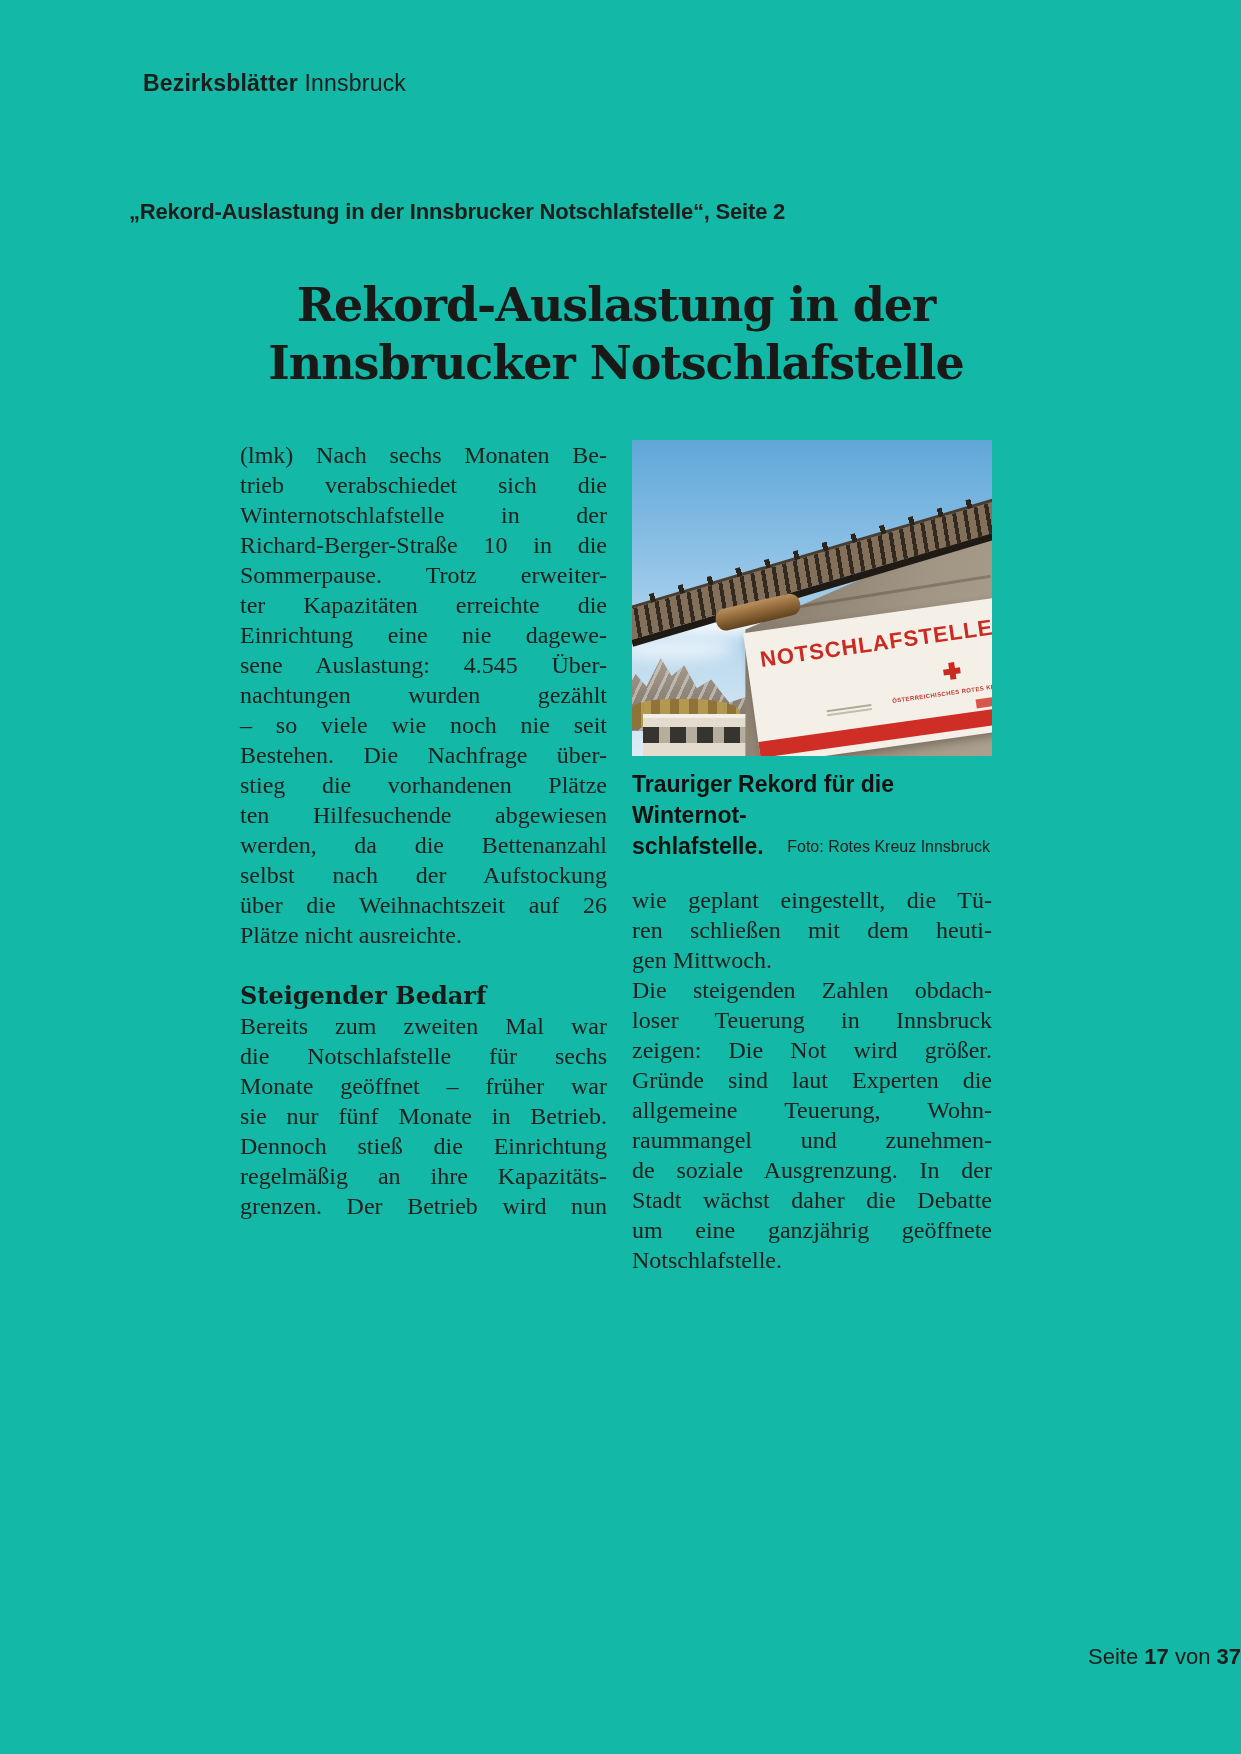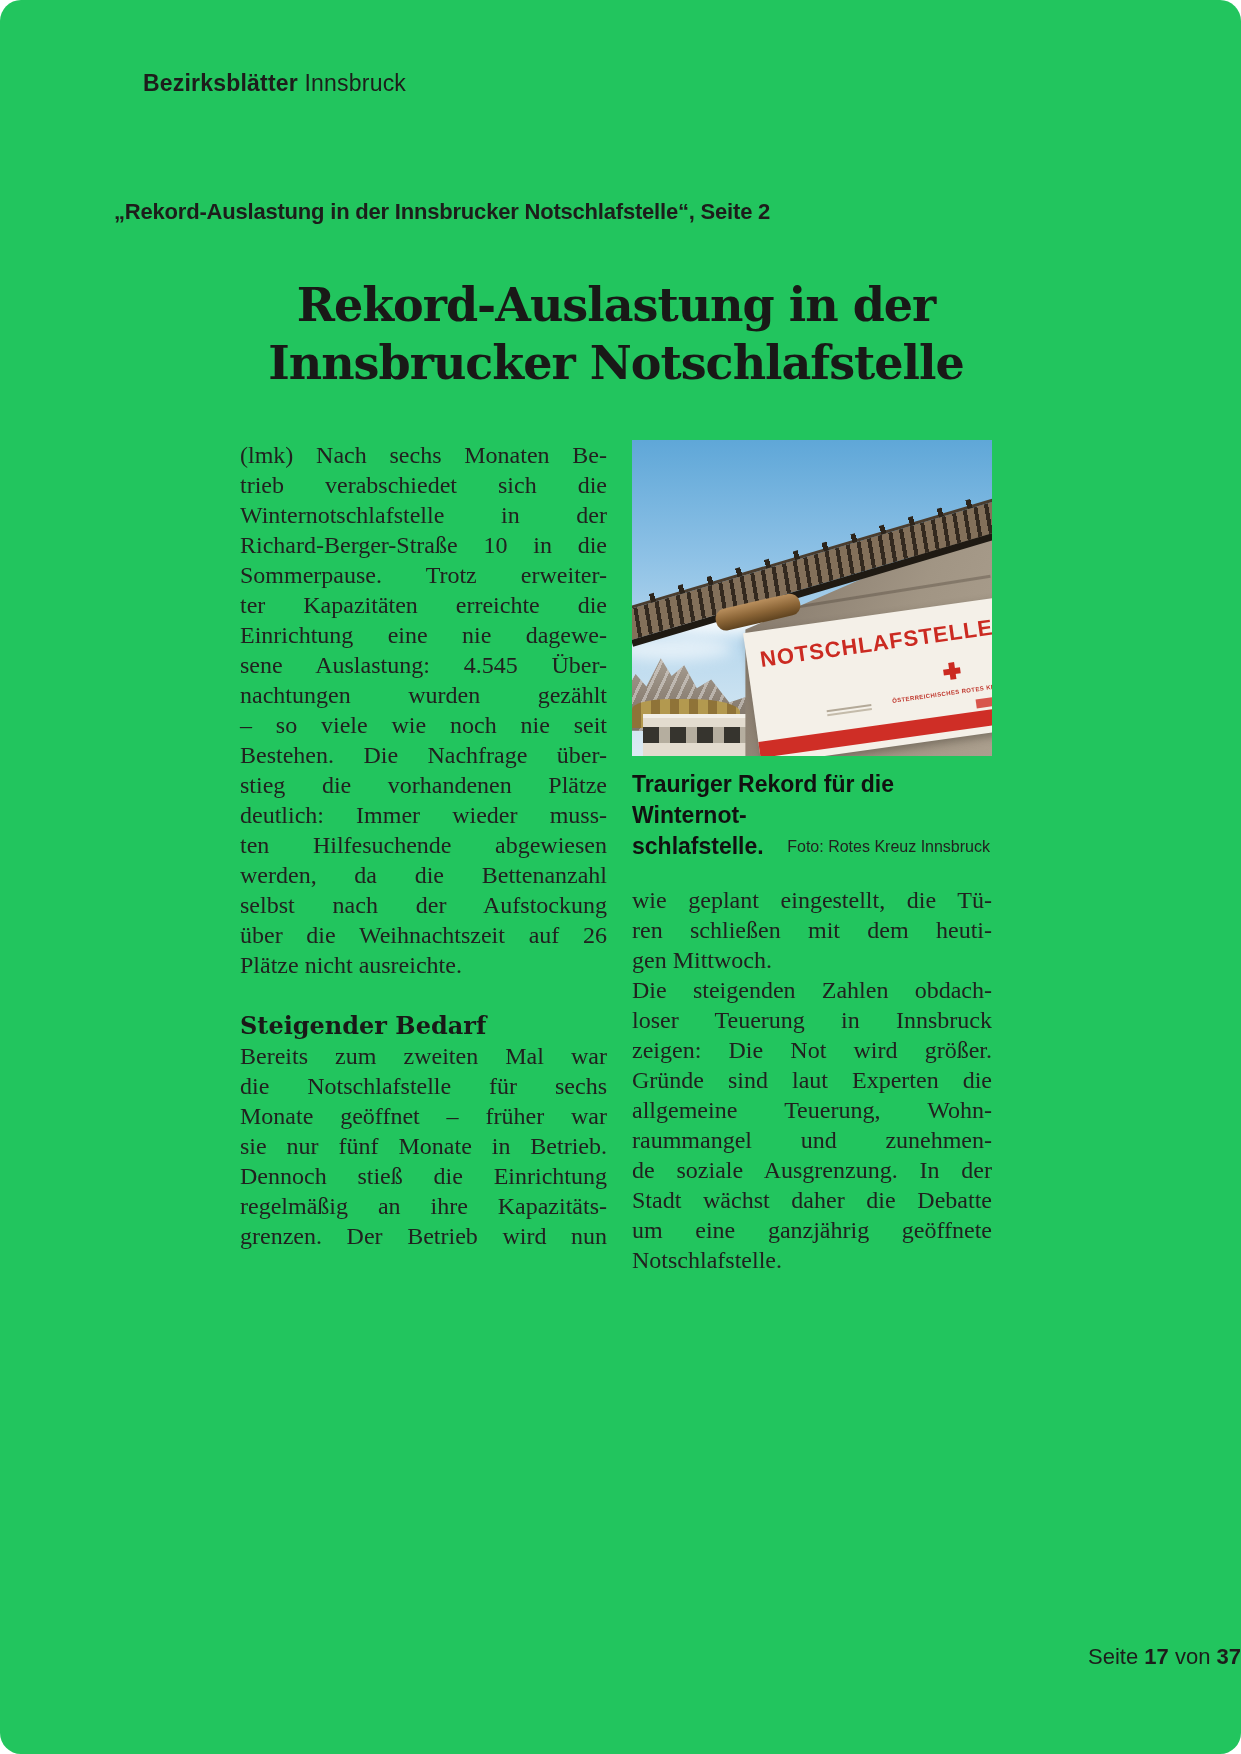--- a/index.html
+++ b/index.html
@@ -1,26 +1,26 @@
 <!DOCTYPE html>
 <html><head>
 <meta charset="utf-8">
 <style>
   html,body { margin:0; padding:0; background:#ffffff; }
   .page {
-    position:relative; width:1241px; height:1754px; background:#22c55e;
-    font-family:"Liberation Sans", sans-serif; color:#1d1d1b; overflow:hidden;border-radius:21px;
+    position:relative; width:1241px; height:1754px; background:#14b8a6;
+    font-family:"Liberation Sans", sans-serif; color:#1d1d1b; overflow:hidden;
   }
 
   
   .masthead { position:absolute; left:143px; top:70px; font-size:23px; letter-spacing:.2px; }
   .masthead .mb { font-weight:bold; }
 
   
-  .refline { position:absolute; left:114px; top:199px; font-size:22px; font-weight:bold; letter-spacing:-.2px; }
+  .refline { position:absolute; left:129px; top:199px; font-size:22px; font-weight:bold; letter-spacing:-.2px; }
 
   
   .article { position:absolute; left:240px; top:276px; width:752px; }
   .headline { font-family:"DejaVu Serif", serif; font-weight:bold; font-size:46px; line-height:58px; color:#191917; letter-spacing:-1px;text-align:center; }
   .cols { display:flex; margin-top:48px; }
   .col-left  { width:367px; }
   .col-right { width:360px; margin-left:25px; }
 
   .body-text { font-family:"Liberation Serif", serif; font-size:24px; line-height:30px; color:#21211f; }
   .col-line { white-space:nowrap; }
@@ -103,21 +103,20 @@
             <div class="col-line just">Winternotschlafstelle in der</div>
             <div class="col-line just">Richard-Berger-Straße 10 in die</div>
             <div class="col-line just">Sommerpause. Trotz erweiter-</div>
             <div class="col-line just">ter Kapazitäten erreichte die</div>
             <div class="col-line just">Einrichtung eine nie dagewe-</div>
             <div class="col-line just">sene Auslastung: 4.545 Über-</div>
             <div class="col-line just">nachtungen wurden gezählt</div>
             <div class="col-line just">– so viele wie noch nie seit</div>
             <div class="col-line just">Bestehen. Die Nachfrage über-</div>
             <div class="col-line just">stieg die vorhandenen Plätze</div>
-            <div class="col-line just">deutlich: Immer wieder muss-</div>
             <div class="col-line just">ten Hilfesuchende abgewiesen</div>
             <div class="col-line just">werden, da die Bettenanzahl</div>
             <div class="col-line just">selbst nach der Aufstockung</div>
             <div class="col-line just">über die Weihnachtszeit auf 26</div>
             <div class="col-line">Plätze nicht ausreichte.</div>
           </div>
         <div class="subhead">Steigender Bedarf</div>
         <div class="body-text">
             <div class="col-line just">Bereits zum zweiten Mal war</div>
             <div class="col-line just">die Notschlafstelle für sechs</div>

